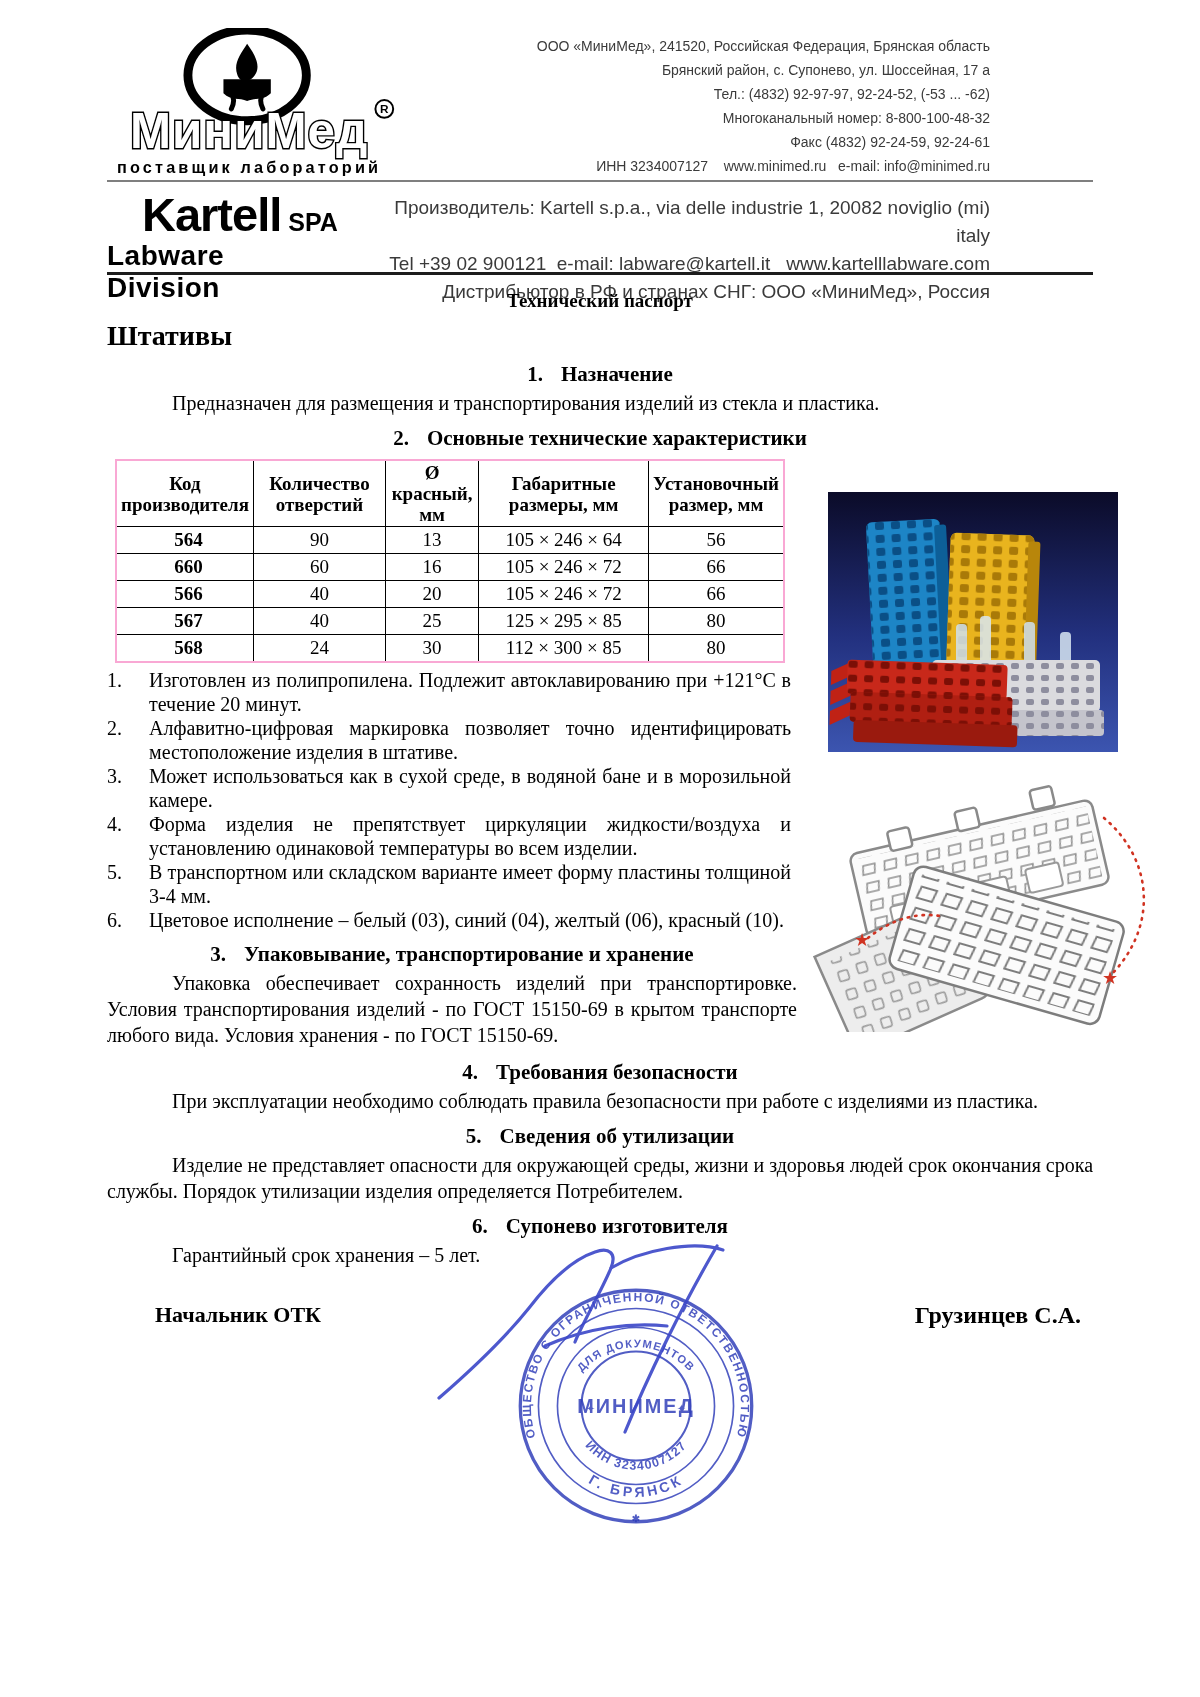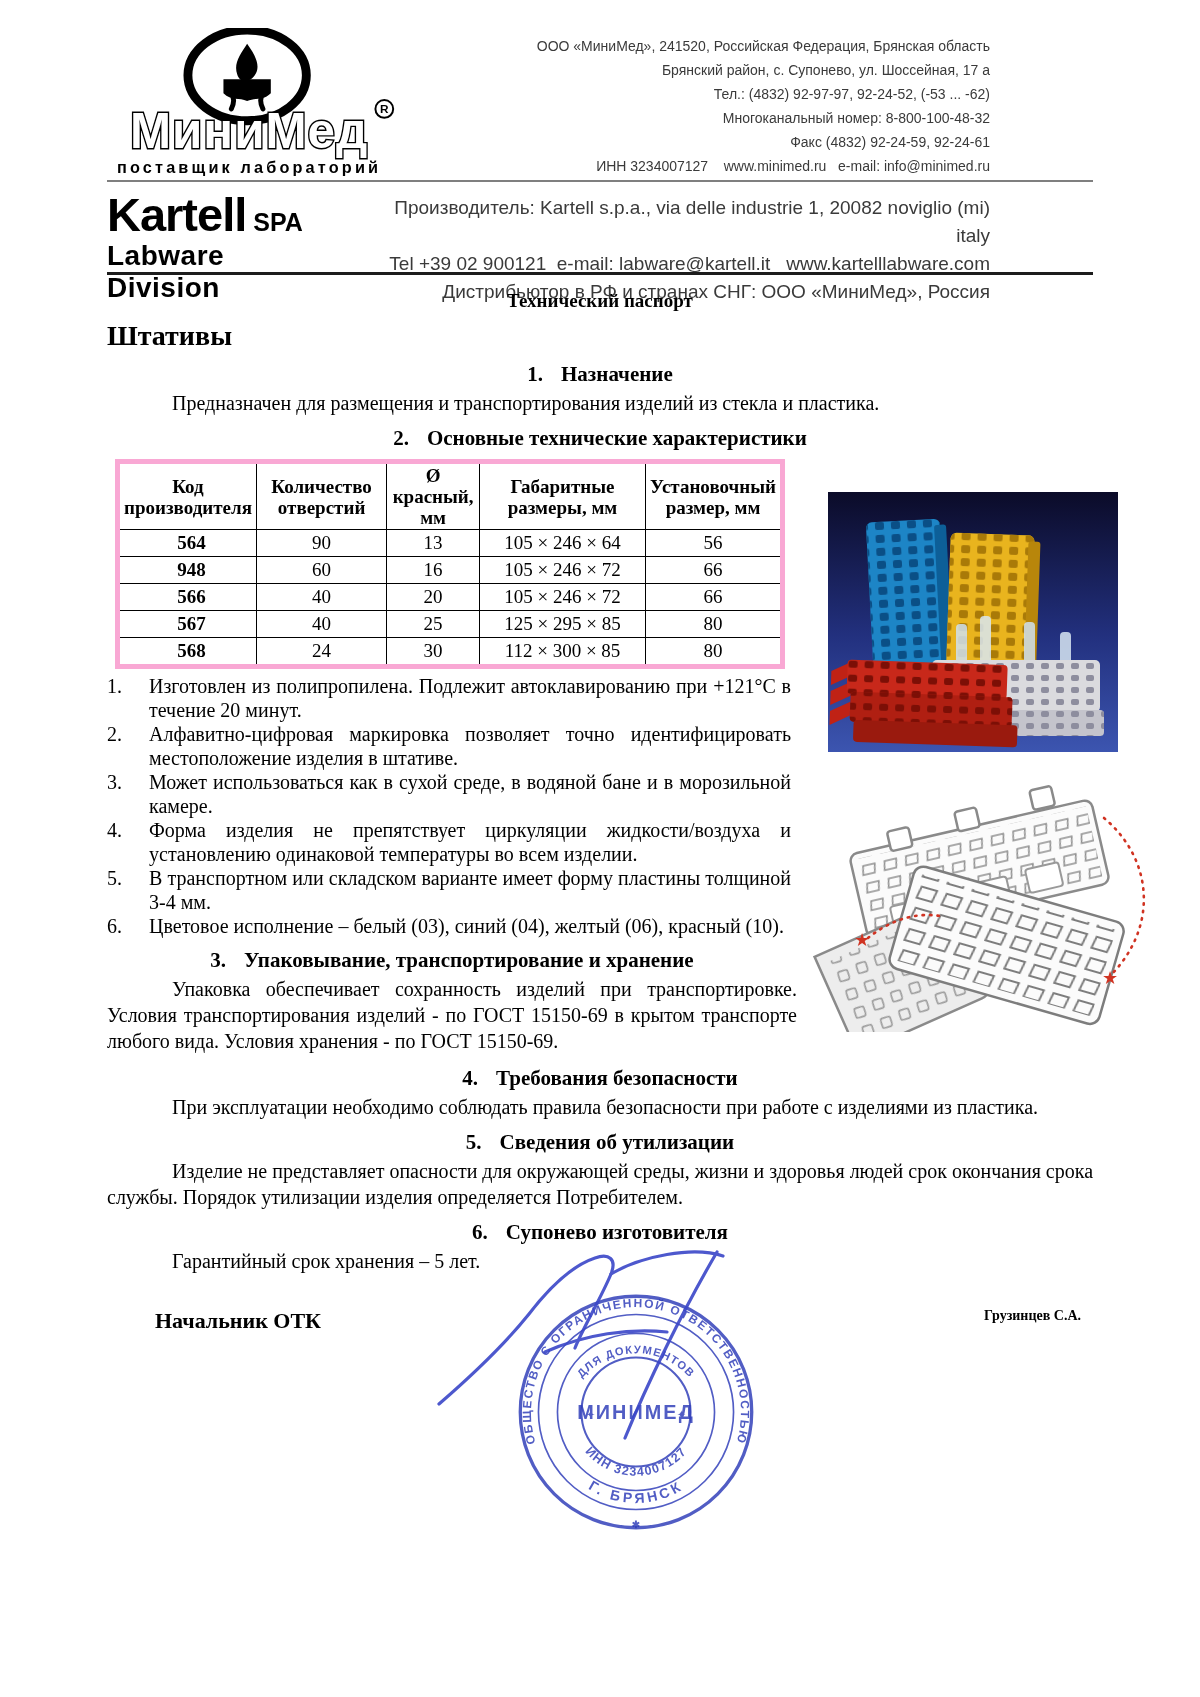--- a/index.html
+++ b/index.html
@@ -7,59 +7,59 @@
         font-family:"Liberation Serif",serif;color:#000;overflow:hidden;}
 
   
   .hdr1{position:absolute;left:107px;right:107px;top:28px;display:flex;justify-content:space-between;}
   .mm-logo{width:300px;height:150px;}
   .contact1{text-align:right;font-family:"Liberation Sans",sans-serif;font-size:14px;
             line-height:24px;color:#3a3a3a;padding-right:103px;padding-top:6px;}
   .rule-thin{position:absolute;left:107px;right:107px;top:180px;height:2px;background:#7f7f7f;}
   .hdr2{position:absolute;left:107px;right:107px;top:188px;display:flex;justify-content:space-between;}
   .kartell{font-family:"Liberation Sans",sans-serif;font-weight:bold;color:#000;padding-top:4px;}
-  .k-line{display:flex;align-items:baseline;}
+  .k-line{display:flex;align-items:baseline;margin-left:35px;}
   .k-name{font-size:47px;letter-spacing:-1px;line-height:46px;}
   .k-spa{font-size:25px;margin-left:7px;}
   .k-div{font-size:28px;word-spacing:14px;letter-spacing:.5px;margin-top:2px;}
   .contact2{text-align:right;font-family:"Liberation Sans",sans-serif;font-size:19px;
             line-height:28px;color:#3a3a3a;padding-right:103px;padding-top:6px;}
   .rule-thick{position:absolute;left:107px;right:107px;top:272px;height:3px;background:#1c1c1c;}
 
   
   .content{position:absolute;left:107px;right:107px;top:282px;}
   .t-main{text-align:center;font-size:19px;font-weight:bold;margin:8px 0 0;}
   .t-sub{text-align:left;font-size:28px;font-weight:bold;margin:8px 0 0;}
   .sec-h{text-align:center;font-size:21px;font-weight:bold;margin:10px 0 0;}
   .sec-h .n{margin-right:18px;}
   .narrow{width:690px;}
   .body-p{font-size:20px;line-height:26px;margin:3px 0 0;text-indent:65px;text-align:justify;}
   .one-line{text-align:left;}
 
   
-  table.spec{border-collapse:collapse;width:670px;margin:8px 0 0 8px;font-size:19px;border:5px solid #f9a8d4;}
+  table.spec{border-collapse:collapse;width:670px;margin:8px 0 0 8px;font-size:19px;border:2px solid #f9a8d4;}
   table.spec th,table.spec td{border:1px solid #000;text-align:center;vertical-align:middle;padding:1px 4px;}
   table.spec th{height:62px;line-height:21px;font-weight:bold;}
   table.spec td{height:24px;line-height:22px;}
   table.spec td.c0{font-weight:bold;padding-left:11px;}
   .w1{width:20%}.w2{width:20%}.w3{width:14%}.w4{width:26%}.w5{width:20%}
 
   
   .features{width:684px;margin-top:5px;}
   .feat{display:flex;font-size:20px;line-height:24px;}
   .feat-num{width:42px;flex:none;}
   .feat-text{flex:1;text-align:justify;}
 
   .sp4{margin-top:12px;}
   .sp5{margin-top:10px;}
 
   
   .sig-row{position:relative;height:300px;margin-top:6px;}
   .sig-title{position:absolute;left:48px;top:28px;font-size:22px;font-weight:bold;}
-  .sig-name{position:absolute;right:12px;top:28px;font-size:14px;font-weight:bold;}
+  .sig-name{position:absolute;right:12px;top:28px;font-size:24px;font-weight:bold;}
   .stamp-box{position:absolute;left:405px;top:8px;width:248px;height:248px;}
   .sign-box{position:absolute;left:318px;top:-54px;width:380px;height:250px;pointer-events:none;}
 
   
   .photo-fig{position:absolute;left:828px;top:492px;width:290px;height:260px;}
   .diagram-fig{position:absolute;left:798px;top:780px;width:368px;height:252px;}
 </style>
 </head>
 <body>
 
@@ -130,21 +130,21 @@
         <th class="w5">Установочный размер, мм</th>
       </tr>
       <tr>
         <td class="c0">564</td>
             <td>90</td>
             <td>13</td>
             <td>105 × 246 × 64</td>
             <td>56</td>
       </tr>
       <tr>
-        <td class="c0">948</td>
+        <td class="c0">660</td>
             <td>60</td>
             <td>16</td>
             <td>105 × 246 × 72</td>
             <td>66</td>
       </tr>
       <tr>
         <td class="c0">566</td>
             <td>40</td>
             <td>20</td>
             <td>105 × 246 × 72</td>

